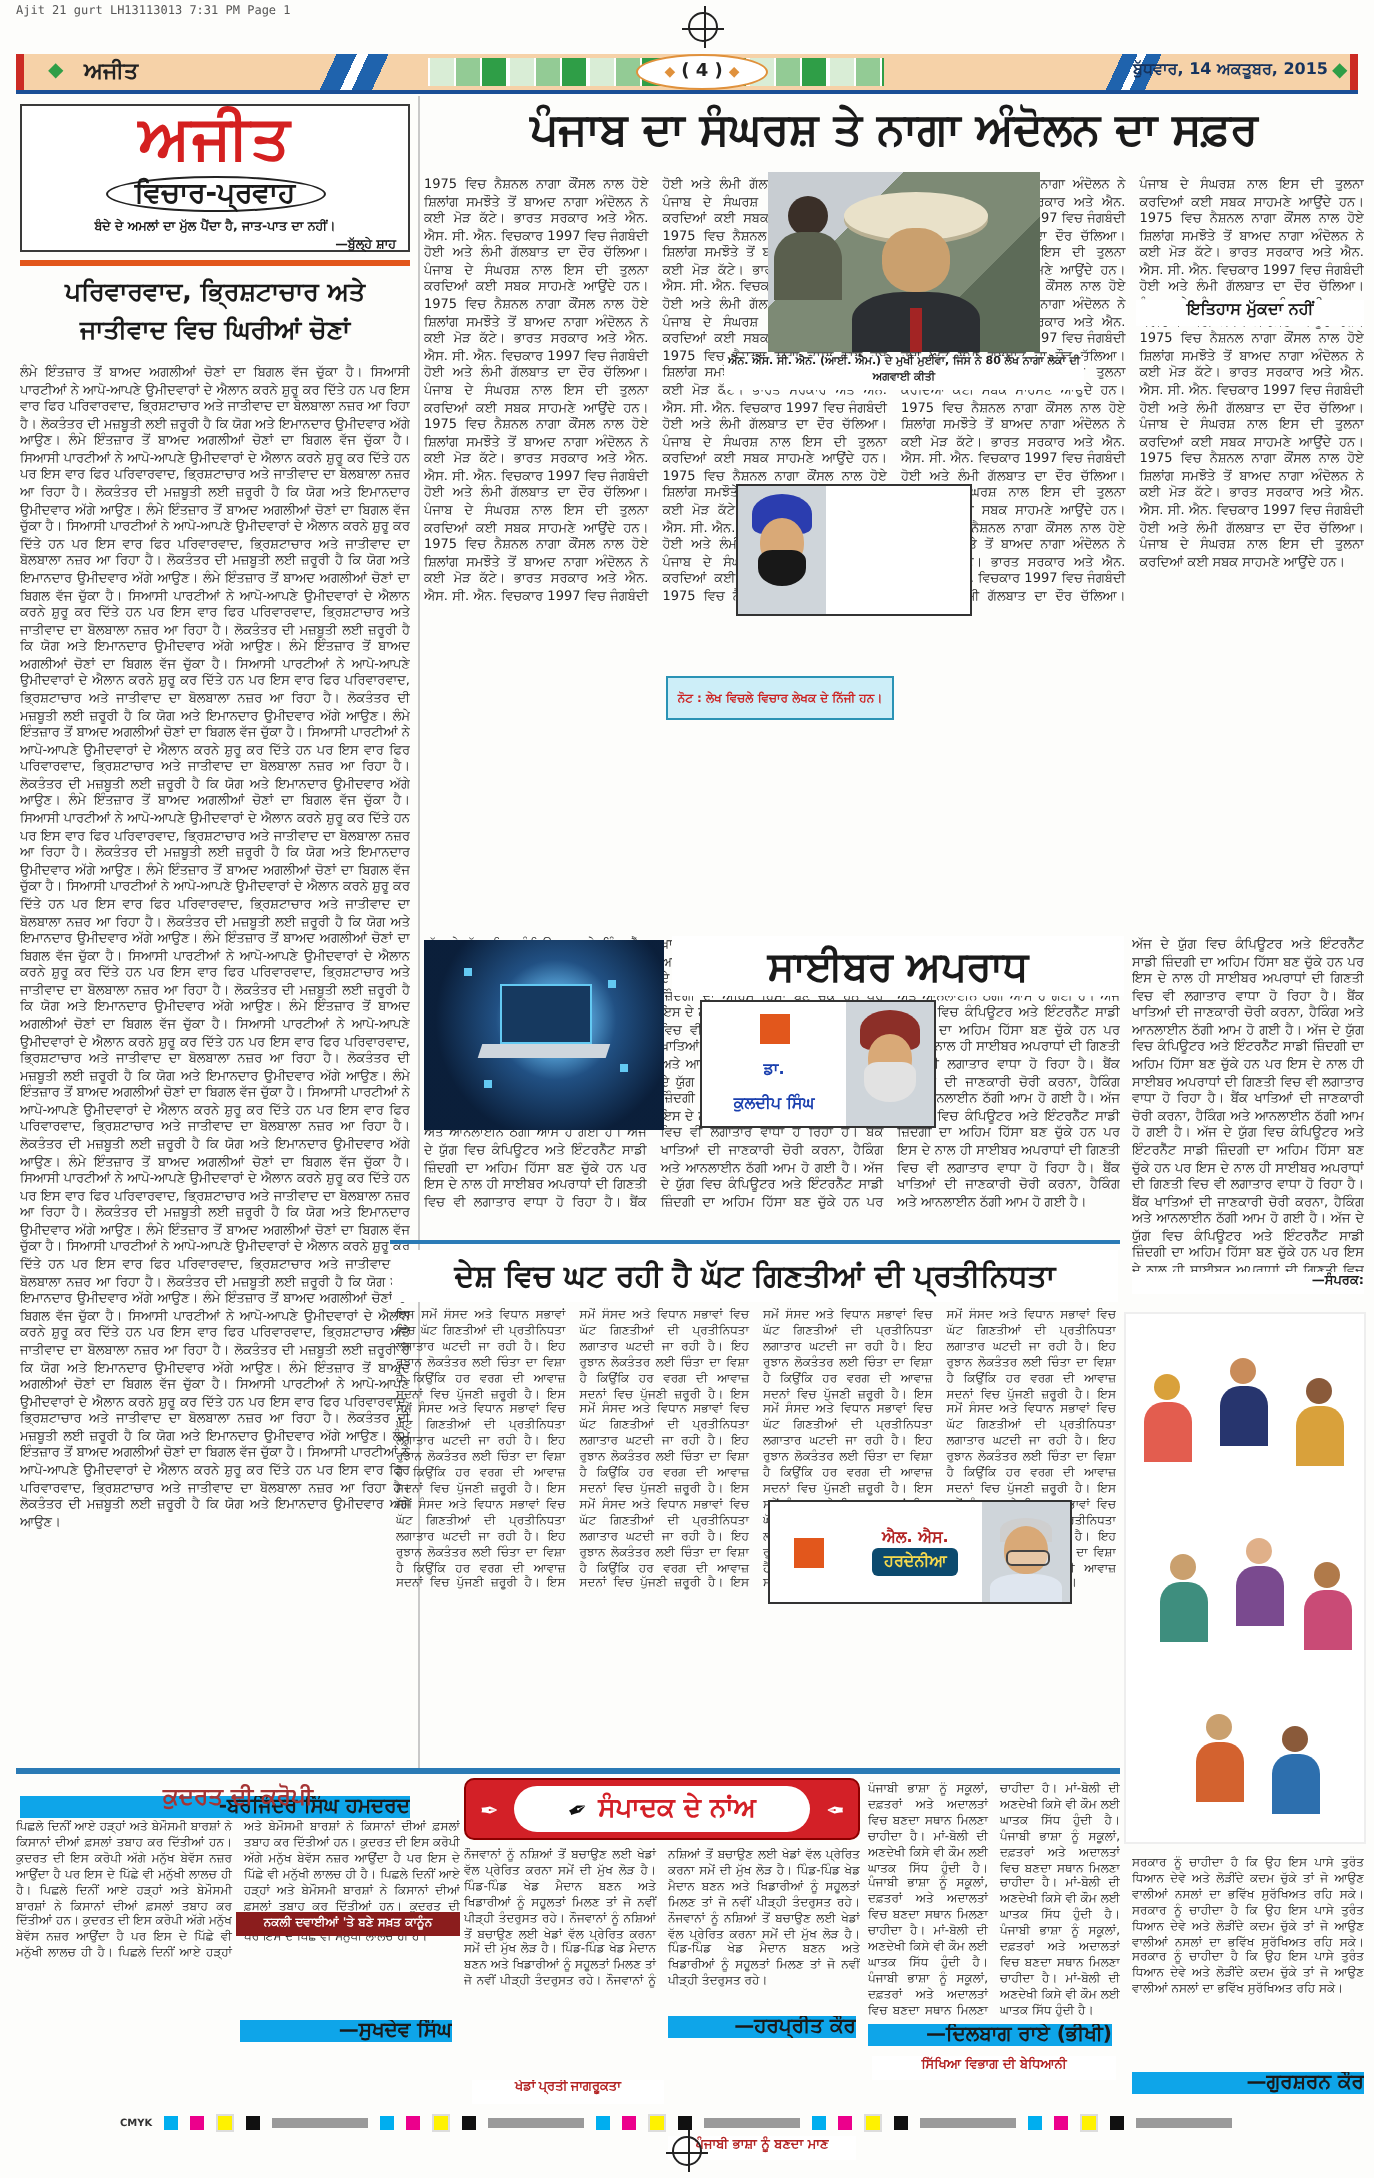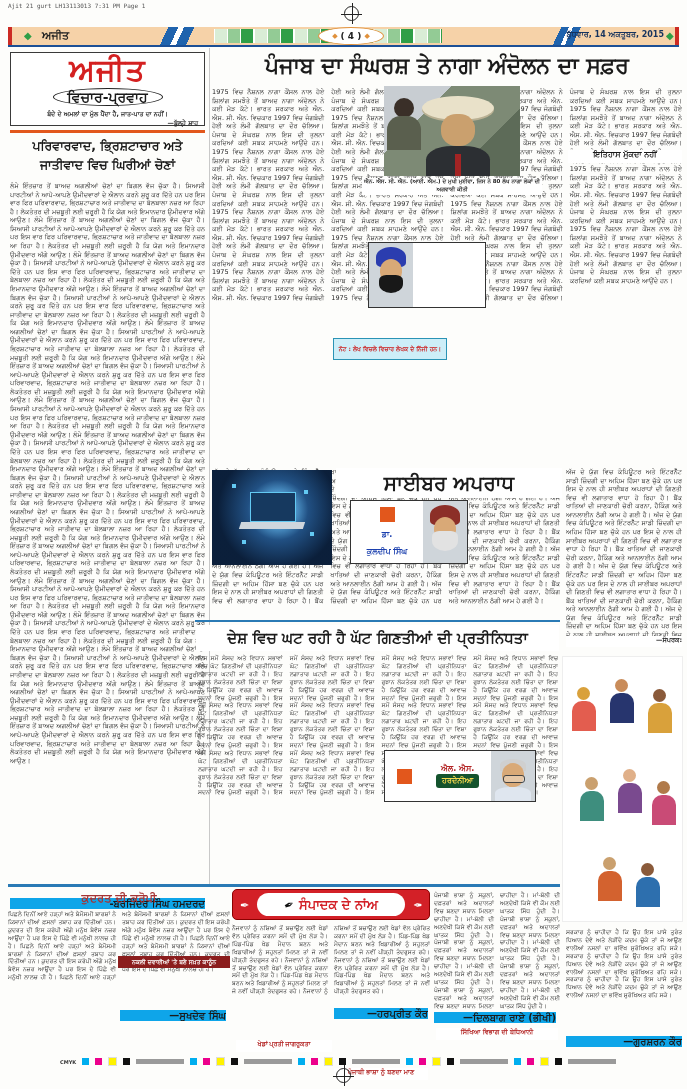--- a/index.html
+++ b/index.html
@@ -43,21 +43,21 @@
   .mainhead{font-size:22px;font-weight:800;text-align:center;line-height:40px;white-space:nowrap;overflow:hidden;}
   .cyberhead{font-size:20px;font-weight:800;text-align:center;line-height:30px;white-space:nowrap;overflow:hidden;background:#fff;}
   .minhead{font-size:15px;font-weight:800;text-align:center;line-height:26px;white-space:nowrap;overflow:hidden;background:#fff;}
   .bluerule{background:#2a7ab5;}
   
   .abox{border:1.2px solid #333;background:#fff;display:flex;}
   .abox .left{flex:1;display:flex;flex-direction:column;align-items:center;justify-content:space-around;padding:2px;}
   .osq{width:15px;height:15px;background:#e2571c;}
   .aname{font-size:8px;font-weight:bold;color:#1a3fae;text-align:center;line-height:1.2;}
   .aname2{font-size:8px;font-weight:bold;color:#b32424;text-align:center;line-height:1.2;}
-  .maroonpill{background:#14532d;color:#f5d94e;font-size:8px;font-weight:bold;border-radius:3px;padding:2px 6px;white-space:nowrap;}
+  .maroonpill{background:#0c4a6e;color:#f5d94e;font-size:8px;font-weight:bold;border-radius:3px;padding:2px 6px;white-space:nowrap;}
   .portrait{position:relative;width:44px;overflow:hidden;background:#cfd5da;}
   .portrait .face{position:absolute;width:22px;height:24px;border-radius:50% 50% 45% 45%;background:#d9a977;left:11px;top:16px;}
   .portrait .turban1{position:absolute;width:30px;height:20px;border-radius:50% 50% 20% 20%;background:#2b3daf;left:7px;top:4px;}
   .portrait .beard1{position:absolute;width:24px;height:18px;border-radius:30% 30% 50% 50%;background:#181818;left:10px;top:32px;}
   .portrait .turban2{position:absolute;width:30px;height:20px;border-radius:50% 50% 20% 20%;background:#8c2f28;left:7px;top:4px;}
   .portrait .beard2{position:absolute;width:26px;height:20px;border-radius:30% 30% 55% 55%;background:#e2e2e2;left:9px;top:30px;}
   .portrait .hair3{position:absolute;width:26px;height:12px;border-radius:50% 50% 0 0;background:#cfcfcf;left:9px;top:8px;}
   .portrait .glasses{position:absolute;width:20px;height:6px;border:1px solid #444;border-radius:3px;left:12px;top:24px;background:rgba(255,255,255,.35);}
   .portrait .shirt{position:absolute;width:36px;height:16px;border-radius:40% 40% 0 0;background:#dfe6ef;left:4px;bottom:-2px;}
   

